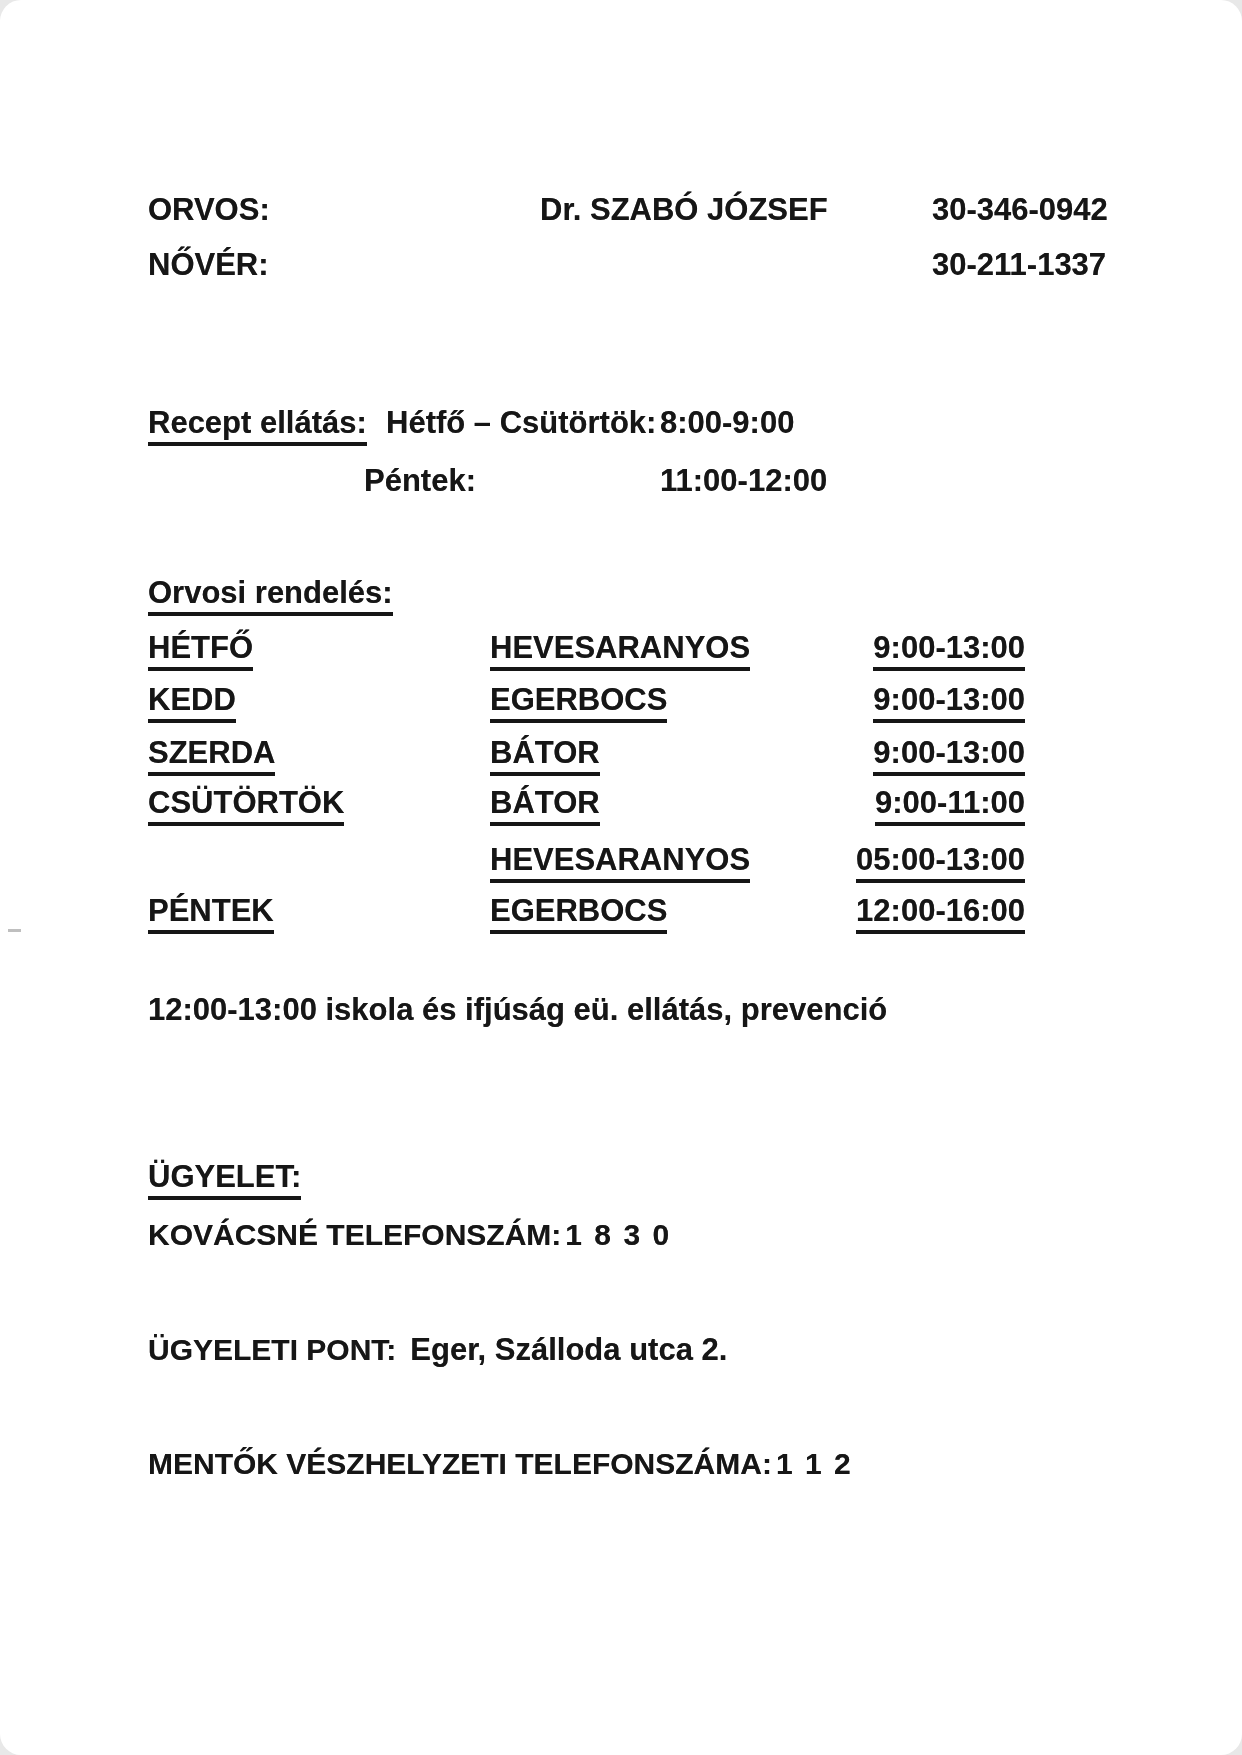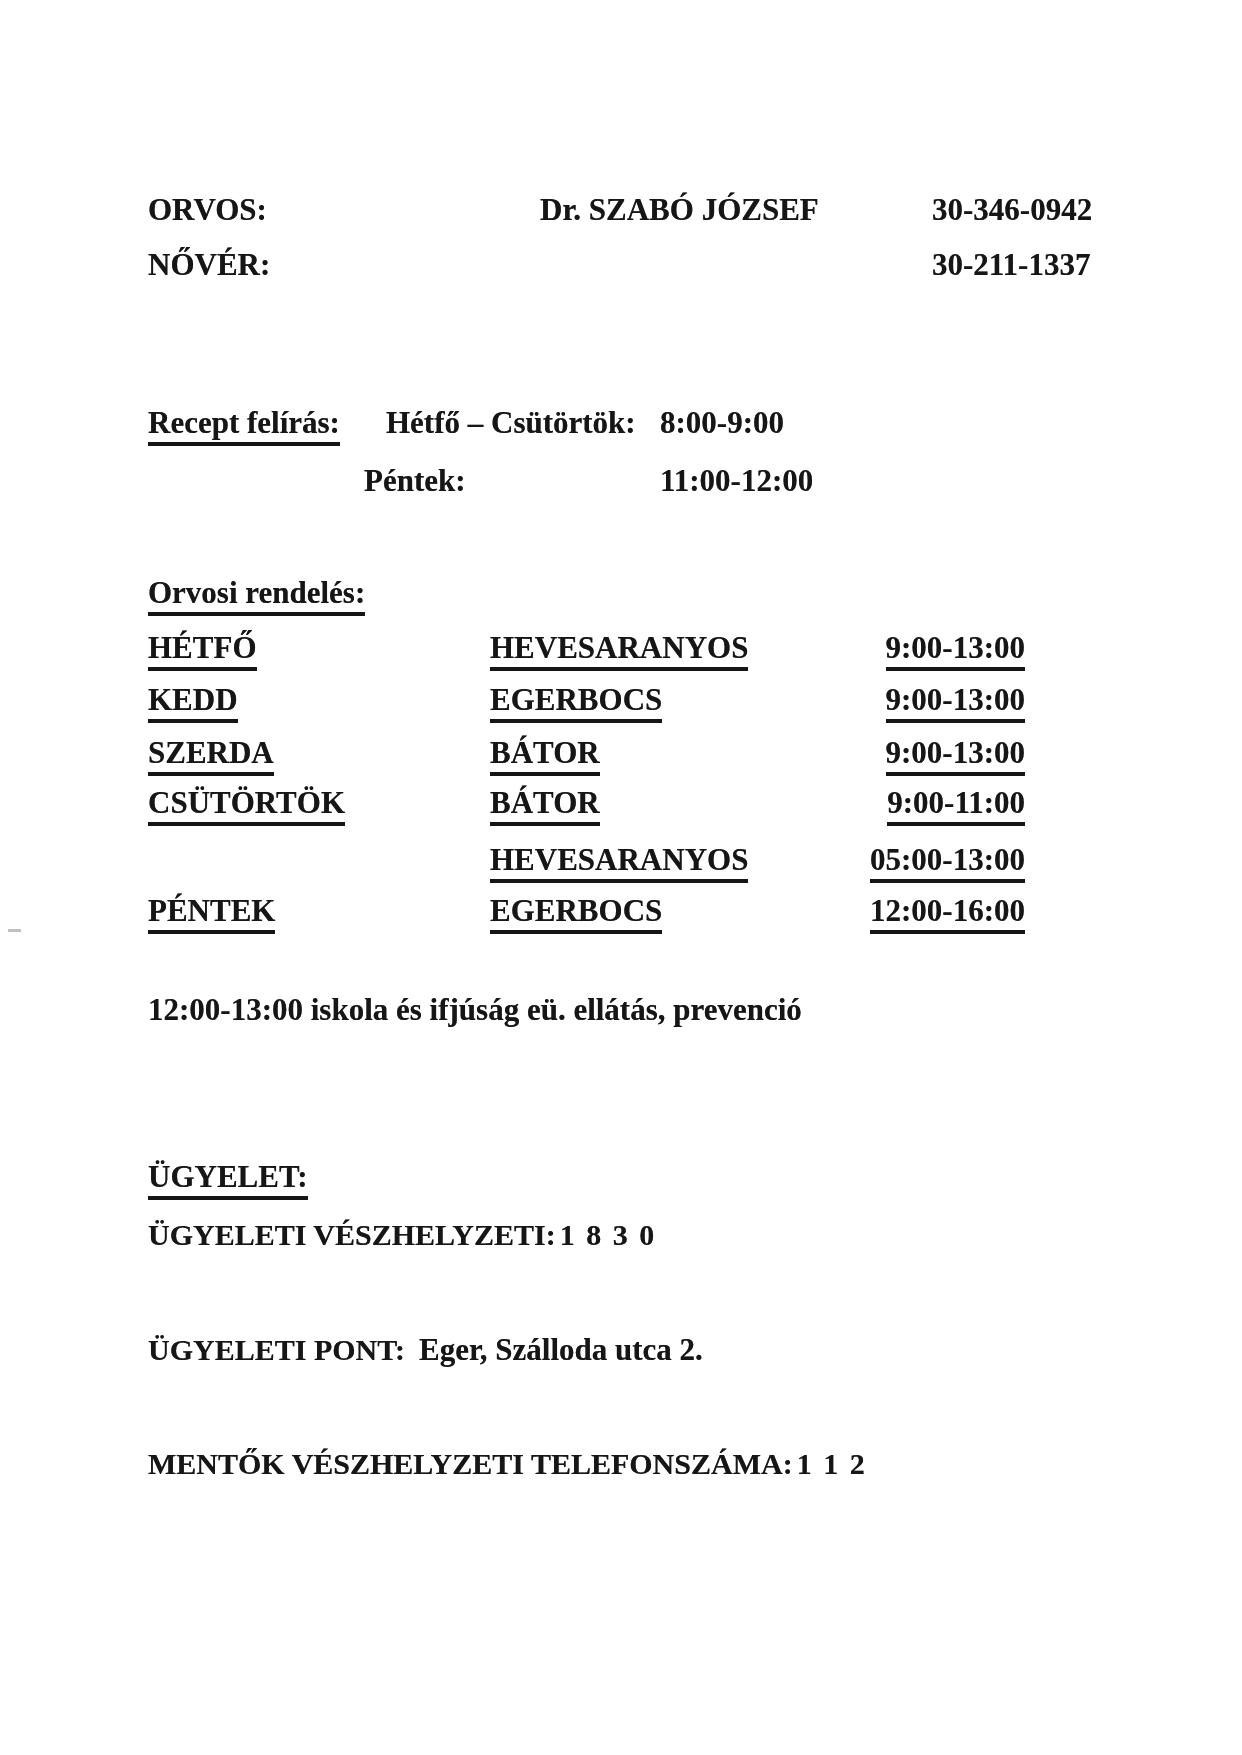--- a/index.html
+++ b/index.html
@@ -3,25 +3,26 @@
 <meta charset="utf-8">
 <style>
   :root { --ink:#161616; --paper:#ffffff; }
   * { margin:0; padding:0; box-sizing:border-box; }
   html,body { background:#e8e8e8; }
   .page {
     position:relative;
     width:1242px; height:1755px;
     margin:0 auto;
     background:var(--paper);
-    font-family:Liberation Serif, serif;
+    font-family:Liberation Sans, sans-serif;
     font-weight:700;
     color:var(--ink);
     overflow:hidden;
     text-shadow:0 0 0.5px rgba(0,0,0,0.55);
+    border-radius:21px;
   }
   .t { position:absolute; white-space:nowrap; font-size:31px; line-height:1; }
   .sm { font-size:30px; }
   .u { border-bottom:4px solid var(--ink); padding-bottom:4px; }
   .u:empty { border-bottom:none; padding-bottom:0; }
   .num { margin-left:4px; letter-spacing:2px; }
   .gap { margin-left:14px;text-align:center; }
   .time-col { right:217px; }
   .artifact {
     position:absolute; left:8px; top:929px;
@@ -33,21 +34,21 @@
 
 <div class="page">
 
   <span class="t" style="left:148px;top:194px">ORVOS:</span>
   <span class="t" style="left:540px;top:194px">Dr. SZABÓ JÓZSEF</span>
   <span class="t" style="left:932px;top:194px">30-346-0942</span>
 
   <span class="t" style="left:148px;top:249px">NŐVÉR:</span>
   <span class="t" style="left:932px;top:249px">30-211-1337</span>
 
-  <span class="t u" style="left:148px;top:407px">Recept felírás:</span>
+  <span class="t u" style="left:148px;top:407px">Recept ellátás:</span>
   <span class="t" style="left:386px;top:407px">Hétfő – Csütörtök:</span>
   <span class="t" style="left:660px;top:407px">8:00-9:00</span>
   <span class="t" style="left:364px;top:465px">Péntek:</span>
   <span class="t" style="left:660px;top:465px">11:00-12:00</span>
 
   <span class="t u" style="left:148px;top:577px">Orvosi rendelés:</span>
 
   <span class="t u" style="left:148px;top:632px">HÉTFŐ</span>
   <span class="t u" style="left:490px;top:632px">HEVESARANYOS</span>
   <span class="t u time-col" style="top:632px">9:00-13:00</span>
@@ -72,21 +73,21 @@
   <span class="t u" style="left:490px;top:895px">EGERBOCS</span>
   <span class="t u time-col" style="top:895px">12:00-16:00</span>
 
   <div class="artifact"></div>
 
   <span class="t" style="left:148px;top:994px">12:00-13:00 iskola és ifjúság eü. ellátás, prevenció</span>
 
   <span class="t u" style="left:148px;top:1161px">ÜGYELET:</span>
 
   <div class="t sm" style="left:148px;top:1220px">
-    <span>ÜGYELETI VÉSZHELYZETI:</span><span class="num">1 8 3 0</span>
+    <span>KOVÁCSNÉ TELEFONSZÁM:</span><span class="num">1 8 3 0</span>
   </div>
 
 
   <div class="t sm" style="left:148px;top:1334px">
     <span>ÜGYELETI PONT:</span><span class="gap" style="font-size:31px">Eger, Szálloda utca 2.</span>
   </div>
 
 
   <div class="t sm" style="left:148px;top:1449px">
     <span>MENTŐK VÉSZHELYZETI TELEFONSZÁMA:</span><span class="num">1 1 2</span>

